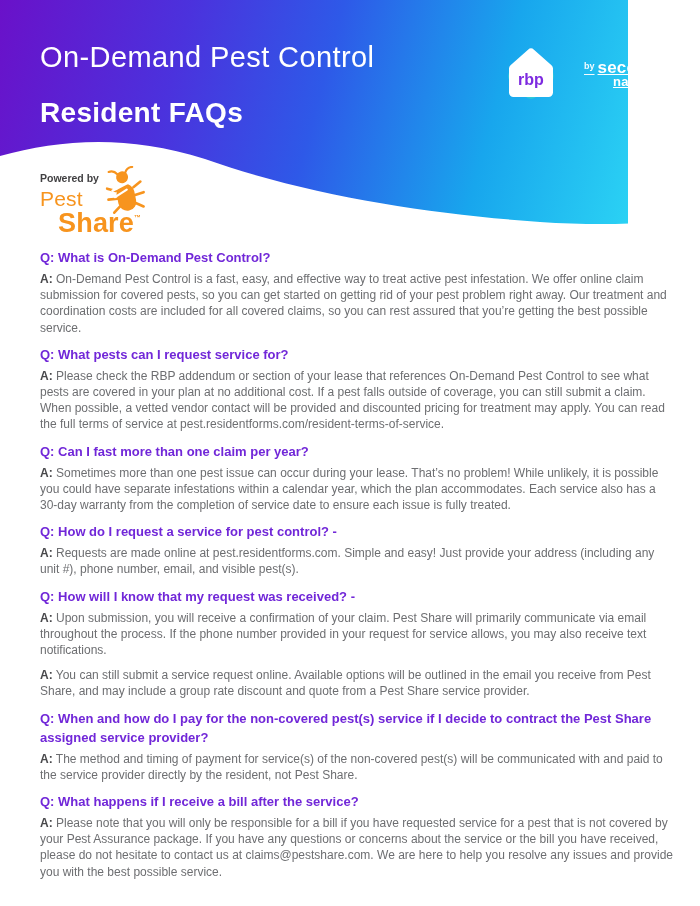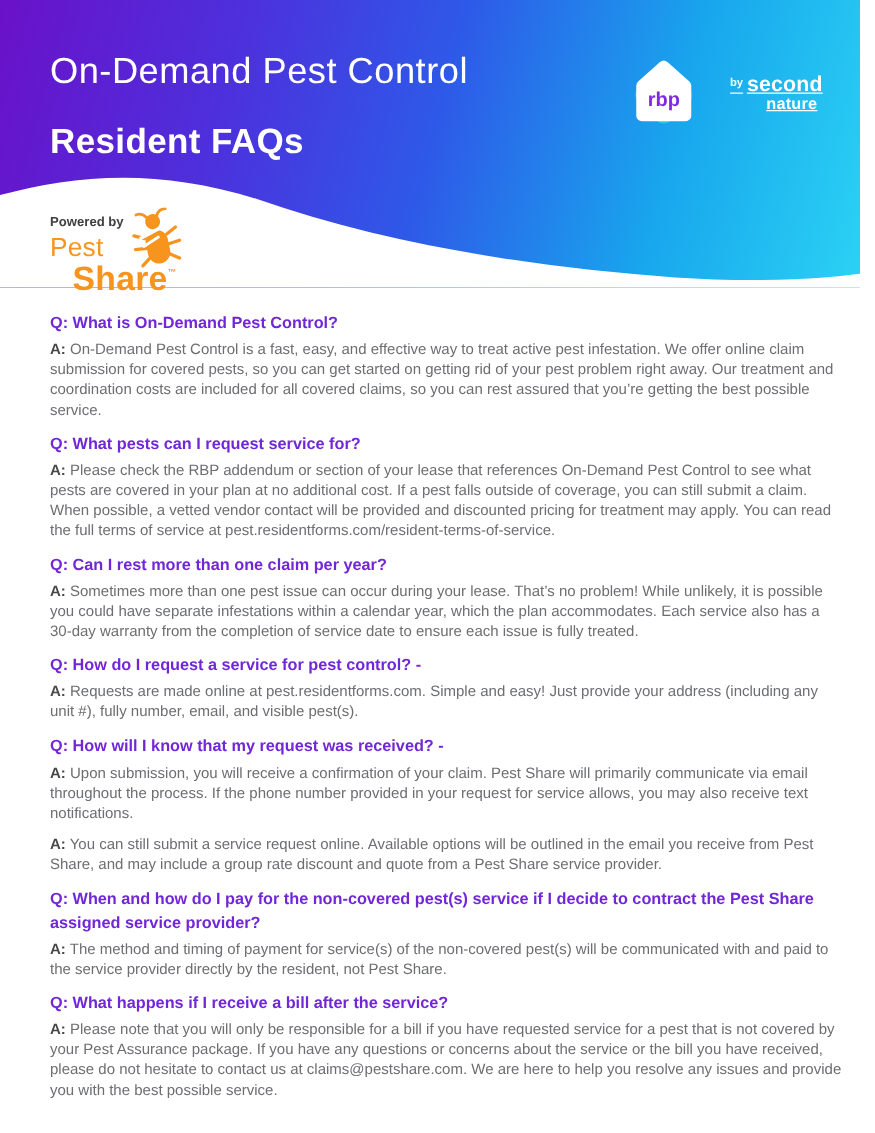--- a/index.html
+++ b/index.html
@@ -5,21 +5,21 @@
   html,body{margin:0;padding:0;}
   body{
     width:700px;height:906px;overflow:hidden;background:#ffffff;
     font-family:"Liberation Sans",sans-serif;
     -webkit-font-smoothing:antialiased;
   }
   .page{position:relative;width:700px;height:906px;background:#fff;}
 
   
   .header{
-    position:relative;width:688px;height:230px;
+    position:relative;width:628px;height:230px;
     background:linear-gradient(105deg,#6a11c9 0%,#4b32dd 28%,#2e59e8 50%,#18a6ed 76%,#2bd2f4 100%);
   }
   .wave{position:absolute;left:0;top:120px;width:700px;height:110px;display:block;}
   .titles{position:absolute;left:40px;top:40px;color:#ffffff;}
   .title1{font-size:29px;font-weight:400;letter-spacing:.4px;line-height:34px;}
   .title2{font-size:28px;font-weight:700;letter-spacing:.3px;line-height:32px;margin-top:23px;}
 
   .rbp-lockup{position:absolute;left:503px;top:48px;display:flex;align-items:flex-start;}
   .rbp-mark{width:56px;height:56px;position:relative;flex:0 0 auto;}
   .sn-text{margin-left:25px;margin-top:10px;color:#ffffff;line-height:16px;text-decoration:underline;}
@@ -109,26 +109,26 @@
 
   <section class="faq-item">
         <h3 class="faq-q">Q: What is On-Demand Pest Control?</h3>
         <p class="faq-a"><span class="prefix">A:</span> <span>On-Demand Pest Control is a fast, easy, and effective way to treat active pest infestation. We offer online claim submission for covered pests, so you can get started on getting rid of your pest problem right away. Our treatment and coordination costs are included for all covered claims, so you can rest assured that you’re getting the best possible service.</span></p>
       </section>
       <section class="faq-item">
         <h3 class="faq-q">Q: What pests can I request service for?</h3>
         <p class="faq-a"><span class="prefix">A:</span> <span>Please check the RBP addendum or section of your lease that references On-Demand Pest Control to see what pests are covered in your plan at no additional cost. If a pest falls outside of coverage, you can still submit a claim. When possible, a vetted vendor contact will be provided and discounted pricing for treatment may apply. You can read the full terms of service at pest.residentforms.com/resident-terms-of-service.</span></p>
       </section>
       <section class="faq-item">
-        <h3 class="faq-q">Q: Can I rest more than one claim per year?</h3>
+        <h3 class="faq-q">Q: Can I fast more than one claim per year?</h3>
         <p class="faq-a"><span class="prefix">A:</span> <span>Sometimes more than one pest issue can occur during your lease. That’s no problem! While unlikely, it is possible you could have separate infestations within a calendar year, which the plan accommodates. Each service also has a 30-day warranty from the completion of service date to ensure each issue is fully treated.</span></p>
       </section>
       <section class="faq-item">
         <h3 class="faq-q">Q: How do I request a service for pest control? -</h3>
-        <p class="faq-a"><span class="prefix">A:</span> <span>Requests are made online at pest.residentforms.com. Simple and easy! Just provide your address (including any unit #), fully number, email, and visible pest(s).</span></p>
+        <p class="faq-a"><span class="prefix">A:</span> <span>Requests are made online at pest.residentforms.com. Simple and easy! Just provide your address (including any unit #), phone number, email, and visible pest(s).</span></p>
       </section>
       <section class="faq-item">
         <h3 class="faq-q">Q: How will I know that my request was received? -</h3>
         <p class="faq-a"><span class="prefix">A:</span> <span>Upon submission, you will receive a confirmation of your claim. Pest Share will primarily communicate via email throughout the process. If the phone number provided in your request for service allows, you may also receive text notifications.</span></p>
       </section>
       <section class="faq-item">
         <p class="faq-a"><span class="prefix">A:</span> <span>You can still submit a service request online. Available options will be outlined in the email you receive from Pest Share, and may include a group rate discount and quote from a Pest Share service provider.</span></p>
       </section>
       <section class="faq-item">
         <h3 class="faq-q">Q: When and how do I pay for the non-covered pest(s) service if I decide to contract the Pest Share assigned service provider?</h3>

